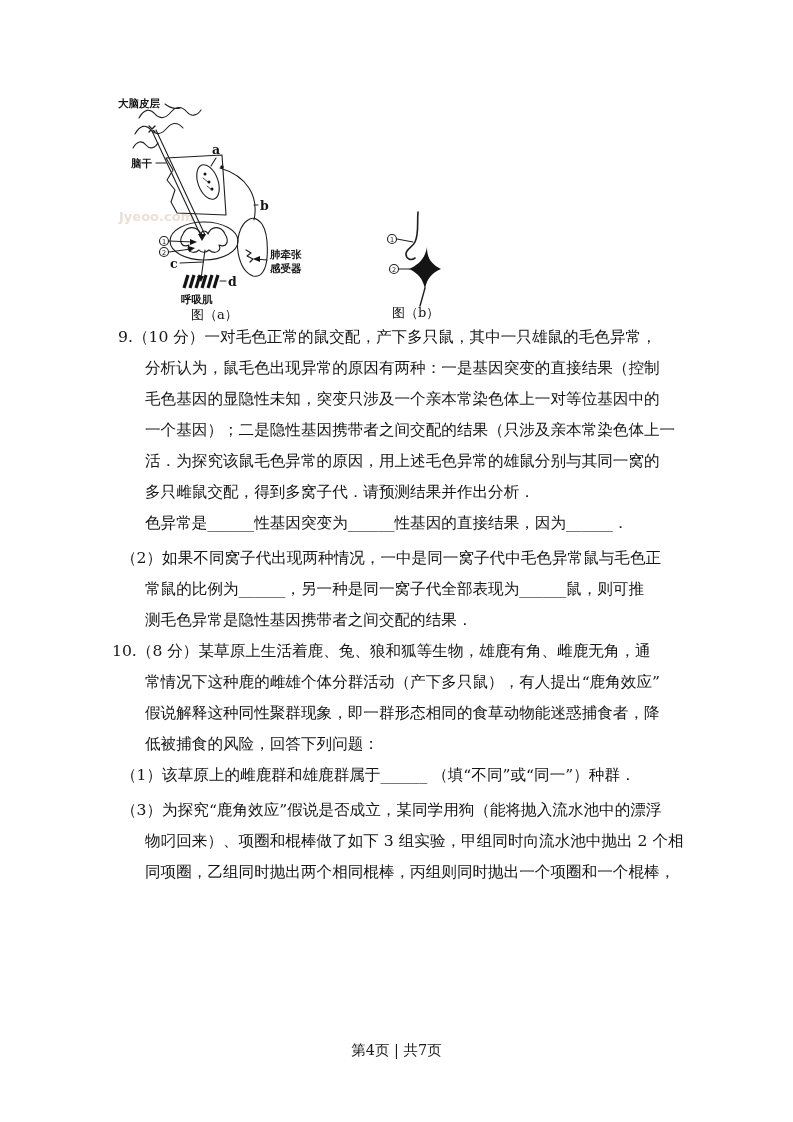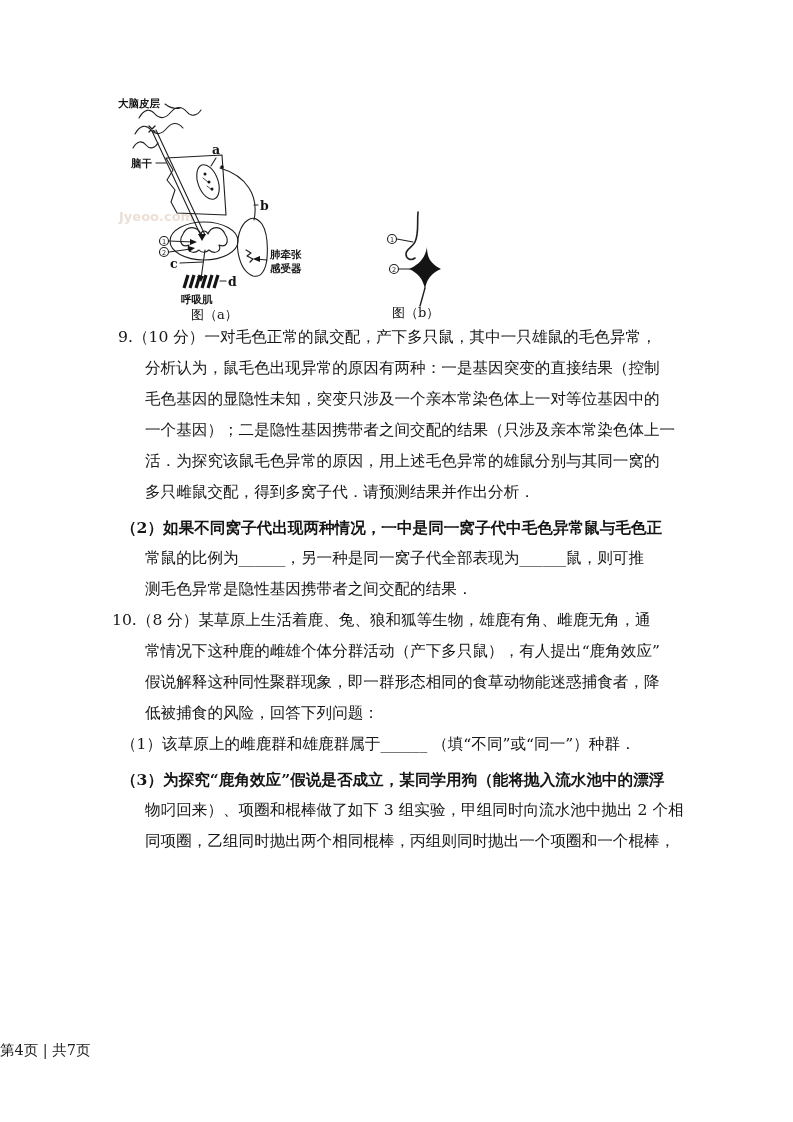--- a/index.html
+++ b/index.html
@@ -18,22 +18,22 @@
   .lbl{font-family:"DejaVu Sans","Liberation Sans",sans-serif;font-size:10.5px;font-weight:700;}
   .cap{font-family:"DejaVu Serif","Liberation Serif",serif;font-size:13px;}
   .letter{font-family:"DejaVu Serif","Liberation Serif",serif;font-size:12.5px;font-weight:700;}
   .cnum{font-family:"DejaVu Sans","Liberation Sans",sans-serif;font-size:6.5px;text-anchor:middle;}
   .wm{font-family:"DejaVu Sans","Liberation Sans",sans-serif;font-size:13px;font-weight:700;fill:#ecdfd6;}
   .content{position:absolute;left:112px;top:322px;width:600px;}
   .line{height:31px;line-height:31px;font-size:15.6px;white-space:nowrap;}
   .ind-num{padding-left:6px;}
   .ind-part{padding-left:9px;}
   .ind-cont{padding-left:33px;}
-  .gap{margin-top:4px;font-weight:bold;}
-  .footer{position:absolute;top:1041px;left:0;width:793px;
+  .gap{margin-top:4px;}
+  .footer{position:absolute;top:1041px;left:0;width:793px;text-align:center;
     font-size:14.5px;color:#1b1b1b;}
 </style>
 </head>
 <body>
 
 <div class="page">
 
   <div class="figure-wrap">
     <svg width="400" height="238" viewBox="0 0 400 238">
 
@@ -133,20 +133,21 @@
 
   <div class="content">
 
     <div class="line ind-num">9.（10 分）一对毛色正常的鼠交配，产下多只鼠，其中一只雄鼠的毛色异常，</div>
     <div class="line ind-cont">分析认为，鼠毛色出现异常的原因有两种：一是基因突变的直接结果（控制</div>
     <div class="line ind-cont">毛色基因的显隐性未知，突变只涉及一个亲本常染色体上一对等位基因中的</div>
     <div class="line ind-cont">一个基因）；二是隐性基因携带者之间交配的结果（只涉及亲本常染色体上一</div>
     <div class="line ind-cont">活．为探究该鼠毛色异常的原因，用上述毛色异常的雄鼠分别与其同一窝的</div>
     <div class="line ind-cont">多只雌鼠交配，得到多窝子代．请预测结果并作出分析．</div>
 
+    <div class="line ind-cont">色异常是______性基因突变为______性基因的直接结果，因为______．</div>
 
     <div class="line ind-part gap">（2）如果不同窝子代出现两种情况，一中是同一窝子代中毛色异常鼠与毛色正</div>
     <div class="line ind-cont">常鼠的比例为______，另一种是同一窝子代全部表现为______鼠，则可推</div>
     <div class="line ind-cont">测毛色异常是隐性基因携带者之间交配的结果．</div>
 
     <div class="line">10.（8 分）某草原上生活着鹿、兔、狼和狐等生物，雄鹿有角、雌鹿无角，通</div>
     <div class="line ind-cont">常情况下这种鹿的雌雄个体分群活动（产下多只鼠），有人提出“鹿角效应”</div>
     <div class="line ind-cont">假说解释这种同性聚群现象，即一群形态相同的食草动物能迷惑捕食者，降</div>
     <div class="line ind-cont">低被捕食的风险，回答下列问题：</div>
 

